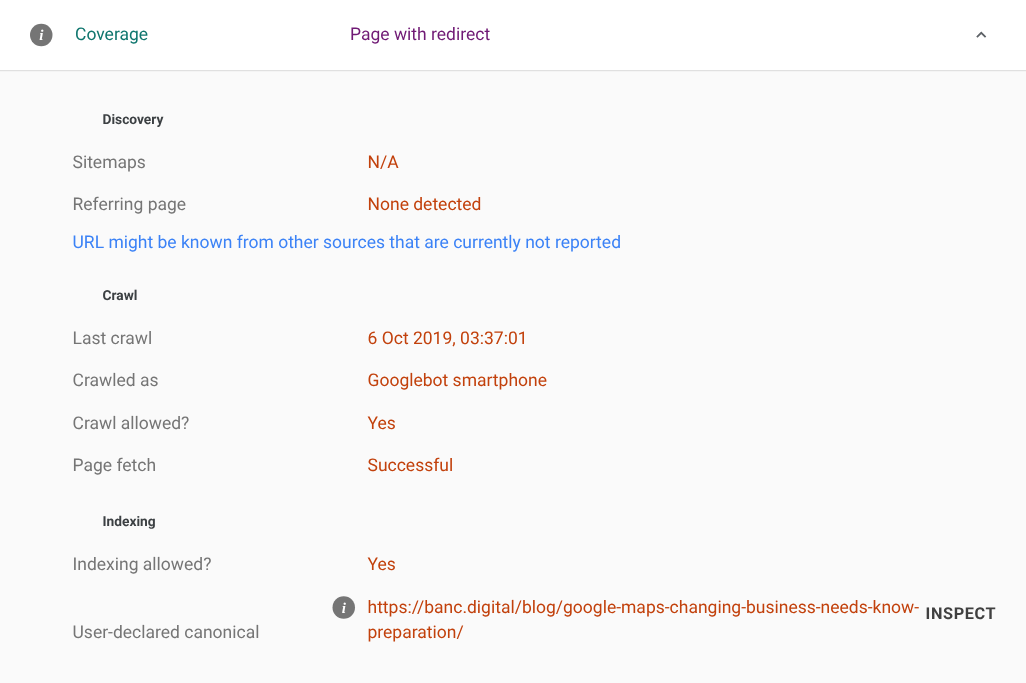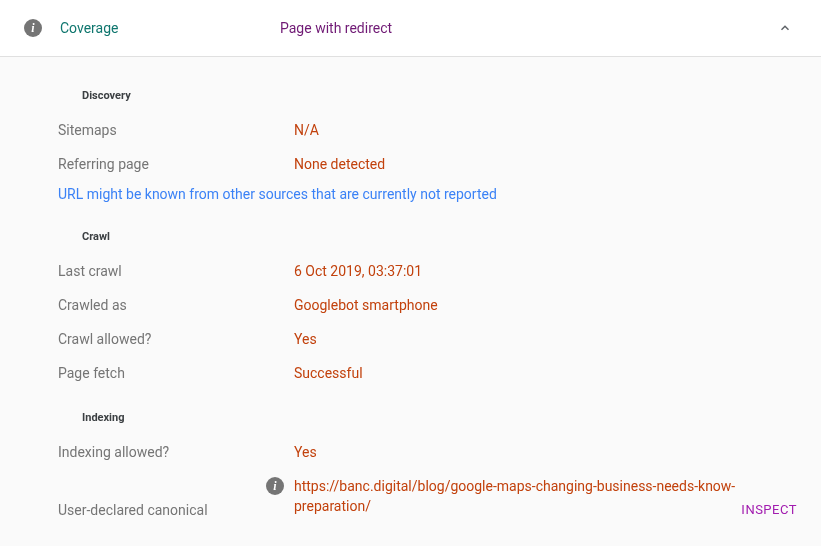--- a/index.html
+++ b/index.html
@@ -114,23 +114,24 @@
       font-style: italic;
       font-family: Georgia, serif;
       margin-right: 10px;
       margin-left: -28px;
       margin-top: 1px;
       flex-shrink: 0;
     }
     .inspect-link {
       font-size: 13px;
       letter-spacing: 0.5px;
-      color: #a21caf;
-      margin-top: 24px;
+      color: #404040;
+      margin-top: 6px;
       cursor: pointer;
+      font-weight: bold;
     }
     .canonical-block {
       display: flex;
       flex-direction: row;
     }
   </style>
 </head>
 <body>
 
 <div class="header">

